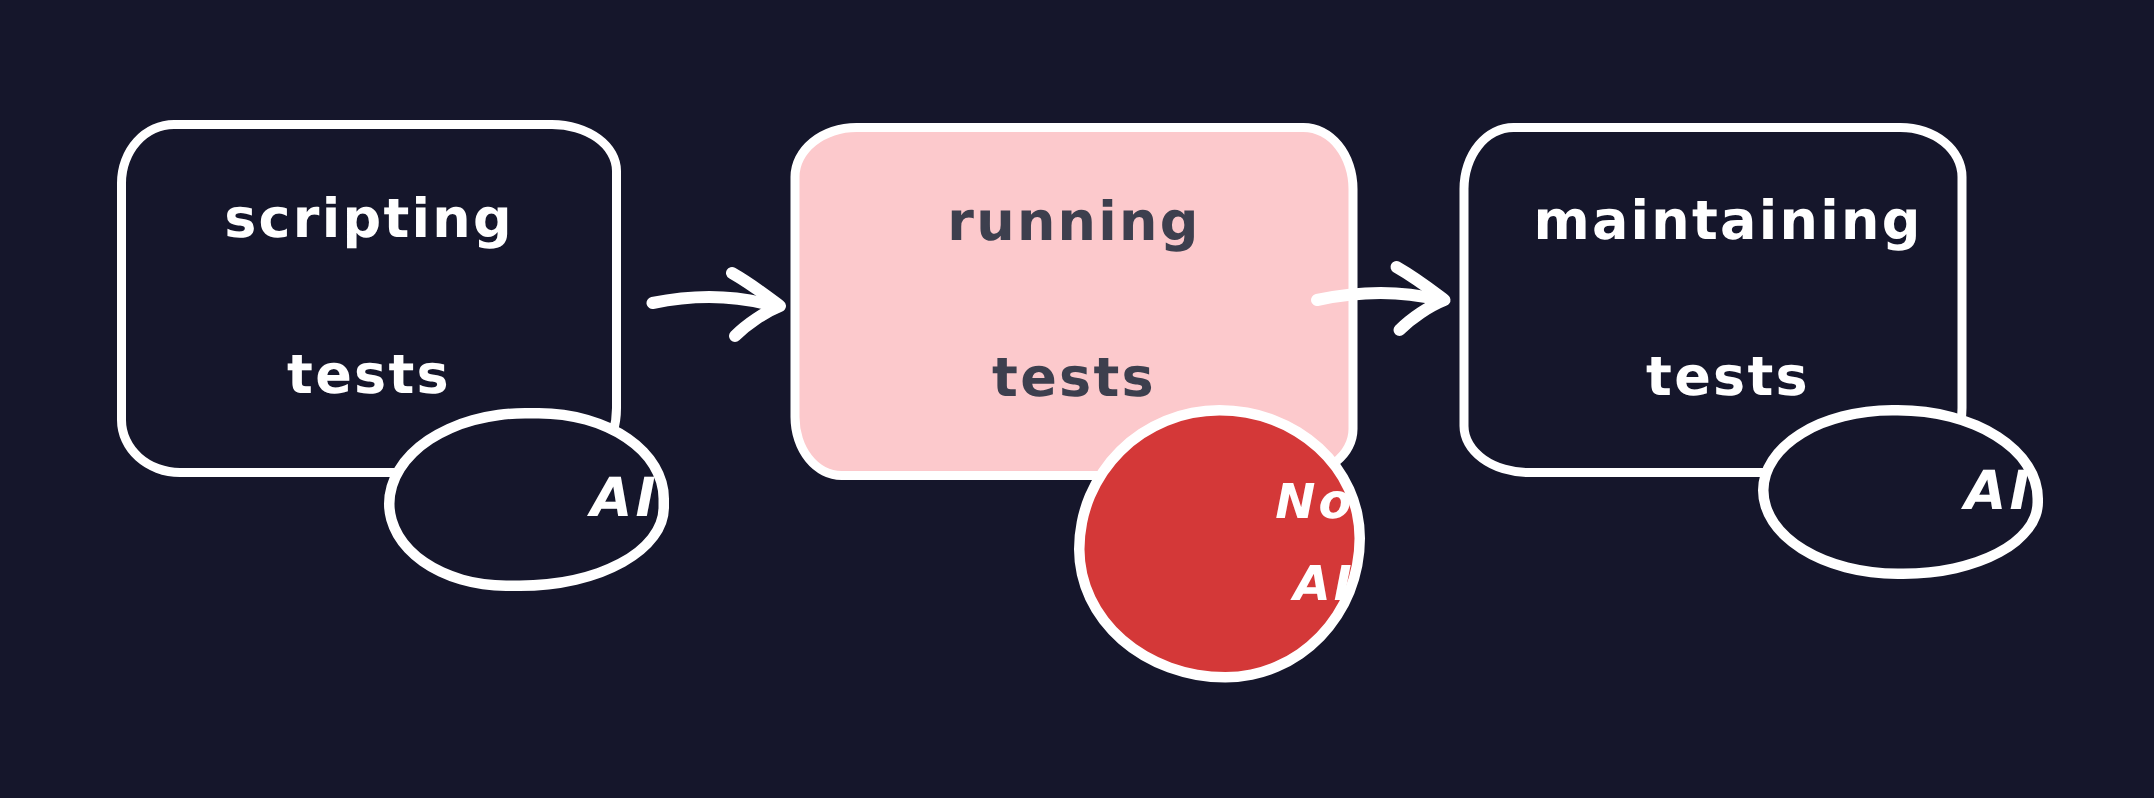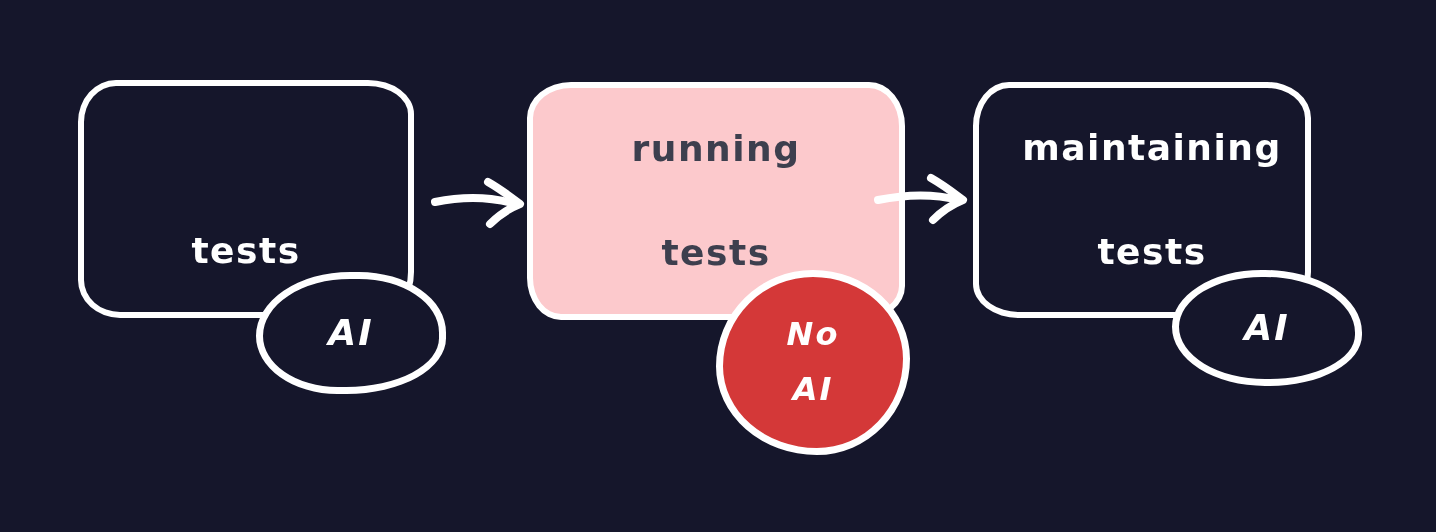--- a/index.html
+++ b/index.html
@@ -35,21 +35,21 @@
 
   .box-scripting   { left: 78px;  top: 80px; width: 336px; height: 238px; }
   .box-running     { left: 527px; top: 82px; width: 378px; height: 238px; }
   .box-maintaining { left: 973px; top: 82px; width: 338px; height: 236px; }
 
   .badge {
     position: absolute;
     border: 7px solid #ffffff;
     display: flex;
     flex-direction: column;
-    align-items: center;
+    align-items: flex-end;
     justify-content: center;
     text-align: center;
     z-index: 3;
   }
   .badge-ellipse-1 { border-radius: 52% 48% 55% 45% / 55% 52% 48% 50%; }
   .badge-ellipse-2 { border-radius: 50% 50% 48% 52% / 52% 48% 52% 48%; gap: 17px; }
   .badge-ellipse-3 { border-radius: 48% 52% 50% 50% / 50% 55% 45% 52%; }
 
   .badge-line {
     font-size: 36px;
@@ -70,21 +70,21 @@
   }
   .arrow-1 { left: 430px; top: 172px; }
   .arrow-2 { left: 873px; top: 168px; }
 </style>
 </head>
 <body>
 
 <div class="canvas" style="background: rgb(21, 22, 43);">
 
   <div class="node node-rect-1 box-scripting" style="background: rgb(21, 22, 43); color: rgb(255, 255, 255);">
-    <div class="node-label"><br>
+    <div class="node-label"><span>scripting</span><br>
          <span>tests</span></div>
   </div>
 
   <svg class="arrow arrow-1" width="100" height="64" viewBox="0 0 100 64">
     <path d="M5 30 C 34 24, 62 25, 86 32" fill="none" stroke="#ffffff" stroke-width="8" stroke-linecap="round"></path>
     <path d="M58 10 C 72 18, 82 26, 90 32 C 80 36, 68 44, 60 52" fill="none" stroke="#ffffff" stroke-width="8" stroke-linecap="round" stroke-linejoin="round"></path>
   </svg>
 
   <div class="node node-rect-2 box-running" style="background: rgb(252, 201, 204); color: rgb(61, 63, 78);">
     <div class="node-label"><span>running</span><br>

